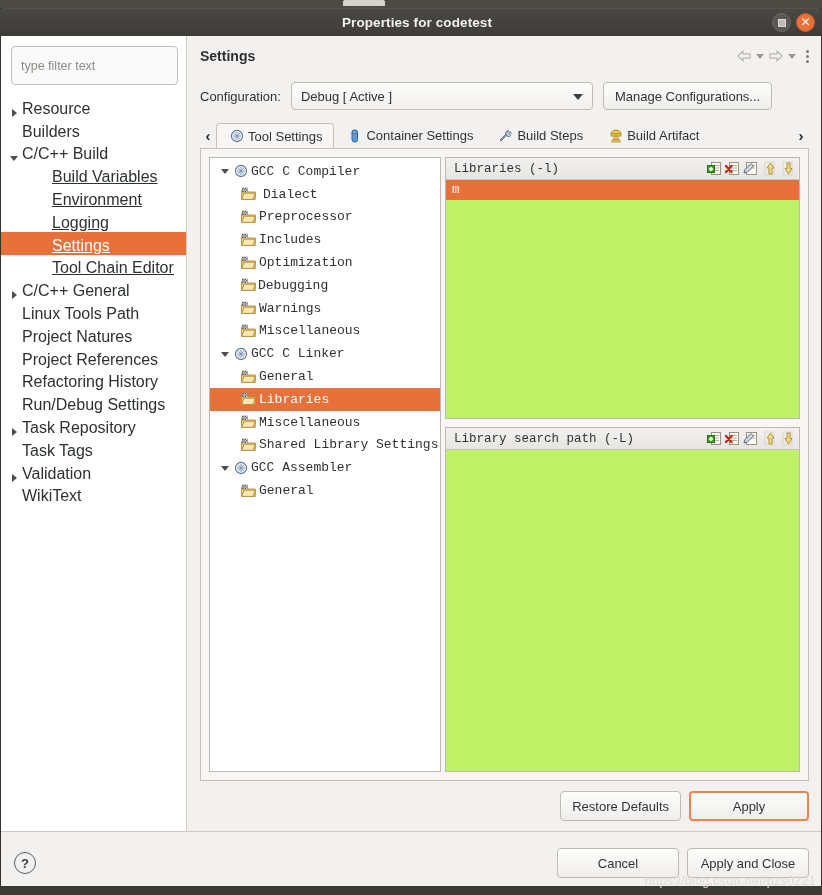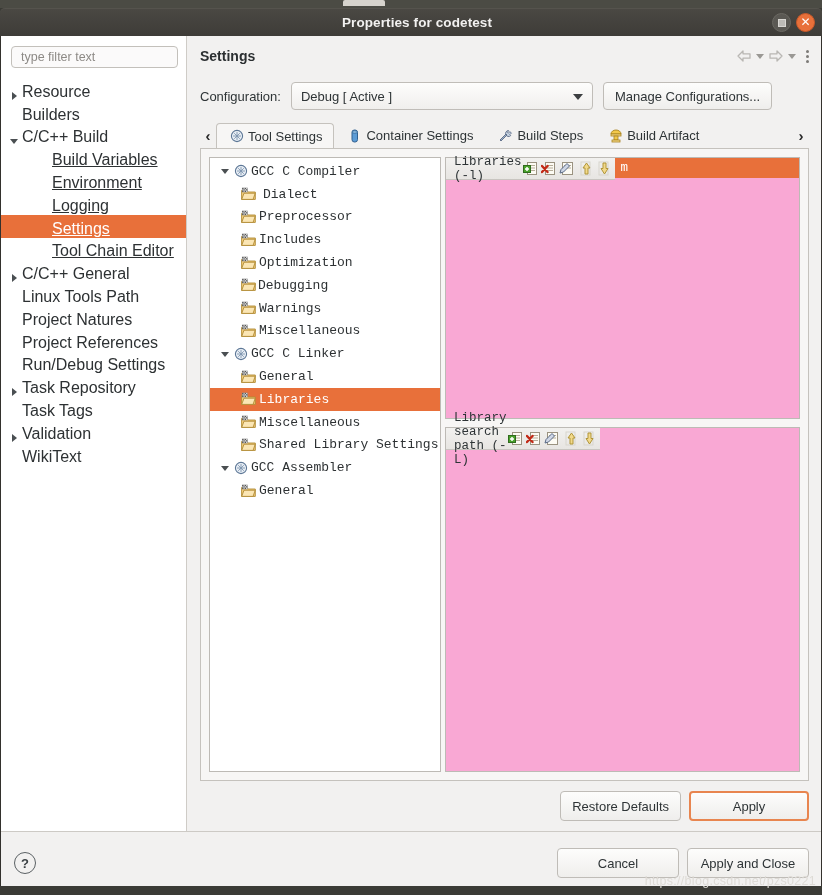--- a/index.html
+++ b/index.html
@@ -68,21 +68,21 @@
   
   .navpane {
     width: 186px; flex: 0 0 186px;
     background: #ffffff;
     border-right: 1px solid #cfccc7;
     padding: 10px 0 0 0;
     overflow: hidden;
   }
   .filter-wrap { padding: 0 8px 10px 10px; }
   .filter-input {
-    width: 100%; height: 22px;
+    width: 100%; height: 39px;
     border: 1px solid #c3c0bb; border-radius: 4px;
     background: #fbfafa;
     padding: 0 9px;
     font-family: "Liberation Sans", sans-serif; font-size: 12.5px;
     color: #6d6a66;
     outline: none;
   }
   .filter-input::placeholder { color: #8d8a86; }
 
   .tree { user-select: none; }
@@ -209,22 +209,22 @@
     padding-left: 8px;
   }
   .ttrow.selected { background: #e8703a; color: #ffffff; }
   .ttrow .tw { width: 14px; flex: 0 0 14px; }
   .ttrow.child { padding-left: 30px; }
   .ico { width: 17px; flex: 0 0 17px; display: flex; align-items: center; justify-content: center; }
   .ico svg { display: block; }
 
   .right-col { flex: 1 1 auto; min-width: 0; display: flex; flex-direction: column; gap: 8px; }
   .listbox {
-    border: 1px solid #bdbab5; background: #f9a8d4;
-    display: flex; min-height: 0;
+    border: 1px solid #bdbab5; background: #bef264;
+    display: flex; flex-direction: column; min-height: 0;
   }
   .listbox.top { flex: 0 0 262px; }
   .listbox.bottom { flex: 1 1 auto; }
   .lb-header {
     height: 22px; flex: 0 0 22px;
     background: linear-gradient(#f2f1ef, #e7e5e2);
     border-bottom: 1px solid #c8c5c0;
     display: flex; align-items: center;
     padding: 0 4px 0 8px;
     font-size: 12.5px; color: #2e3436;
@@ -360,20 +360,24 @@
             <div class="tree-row indent1">
               <span class="tw"></span>
               <span class="tree-label">Project Natures</span>
             </div>
             <div class="tree-row indent1">
               <span class="tw"></span>
               <span class="tree-label">Project References</span>
             </div>
             <div class="tree-row indent1">
               <span class="tw"></span>
+              <span class="tree-label">Refactoring History</span>
+            </div>
+            <div class="tree-row indent1">
+              <span class="tw"></span>
               <span class="tree-label">Run/Debug Settings</span>
             </div>
             <div class="tree-row indent1">
               <span class="tw">
                 <svg width="10" height="10" viewBox="0 0 10 10">
                   <path d="M3 1 L8 5 L3 9 Z" fill="#4a4f52"></path>
                 </svg>
               </span>
               <span class="tree-label">Task Repository</span>
             </div>

